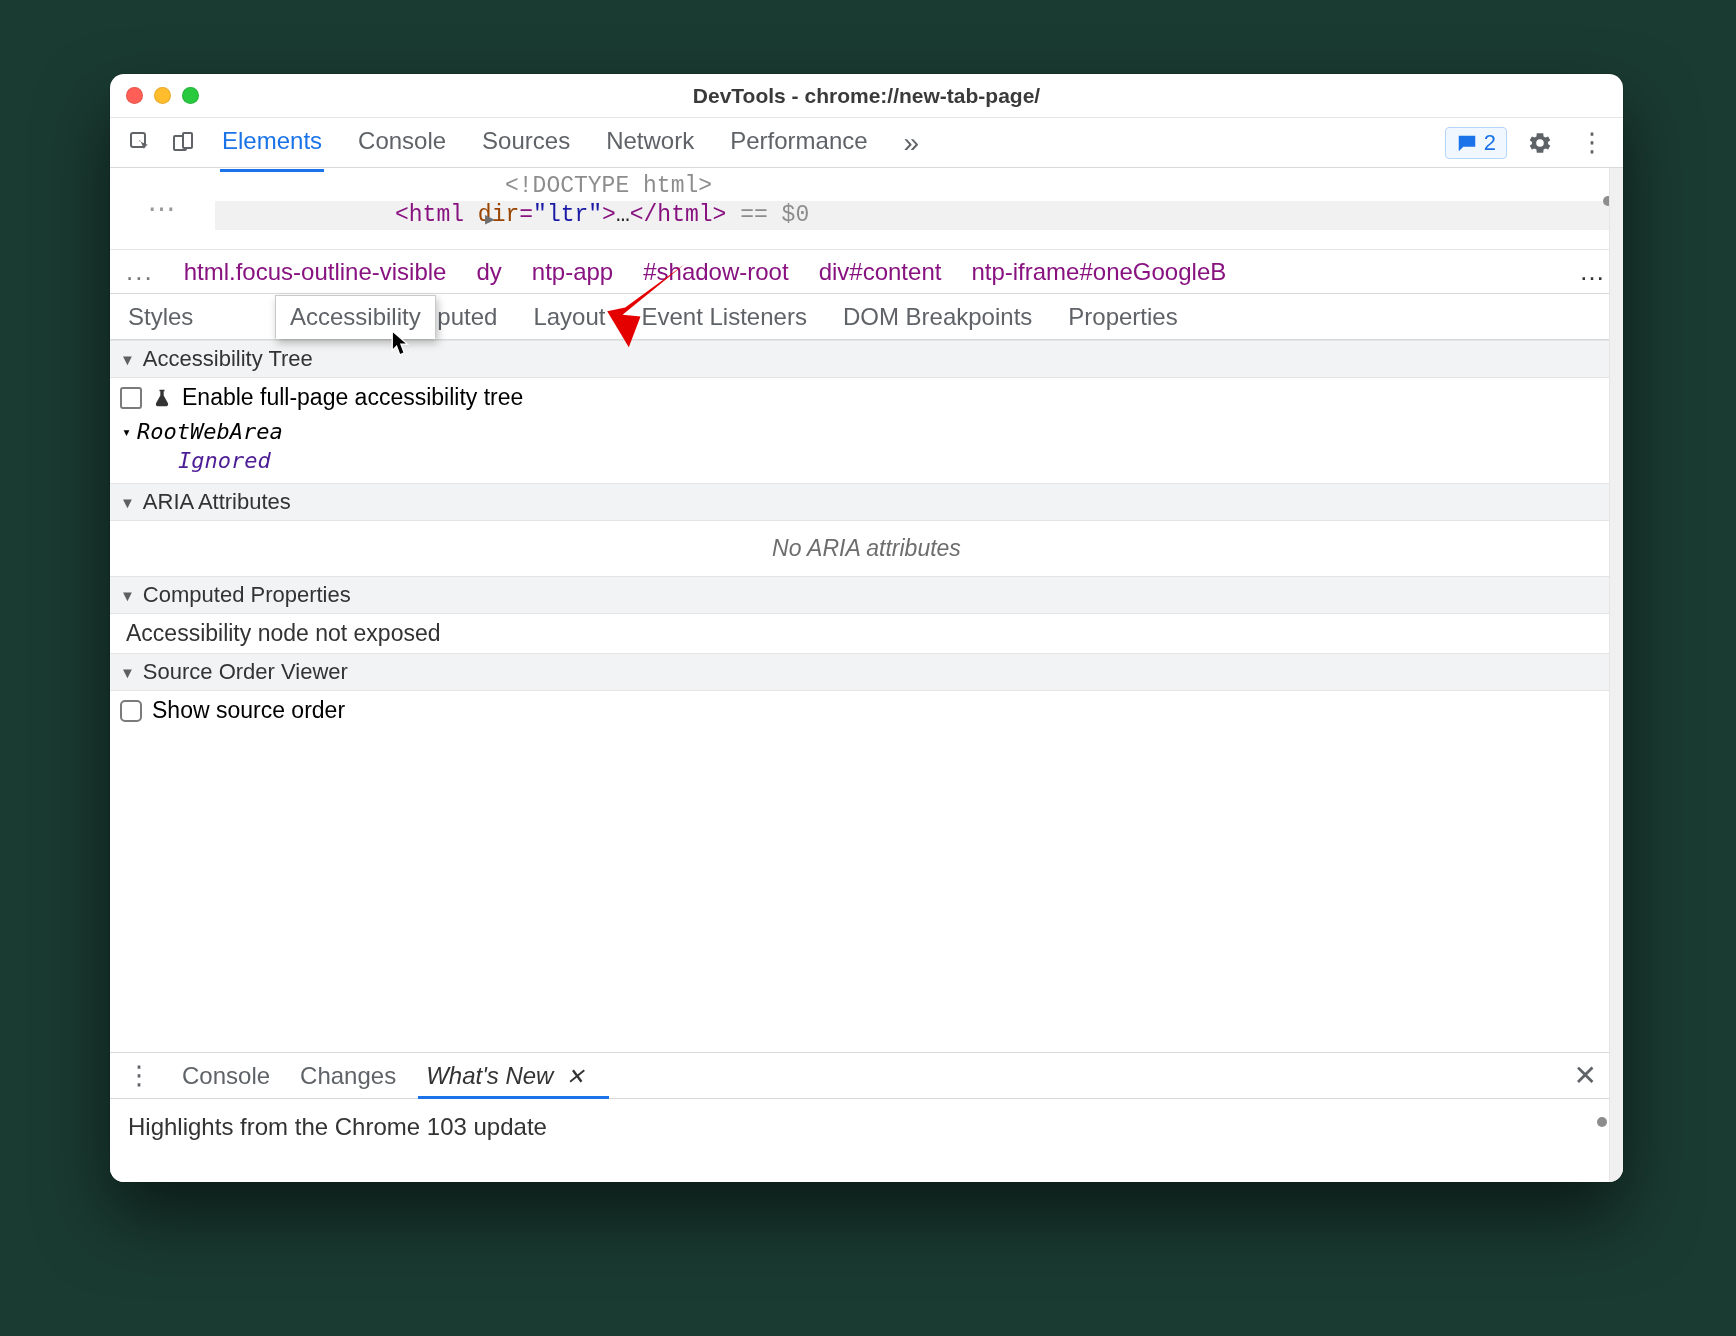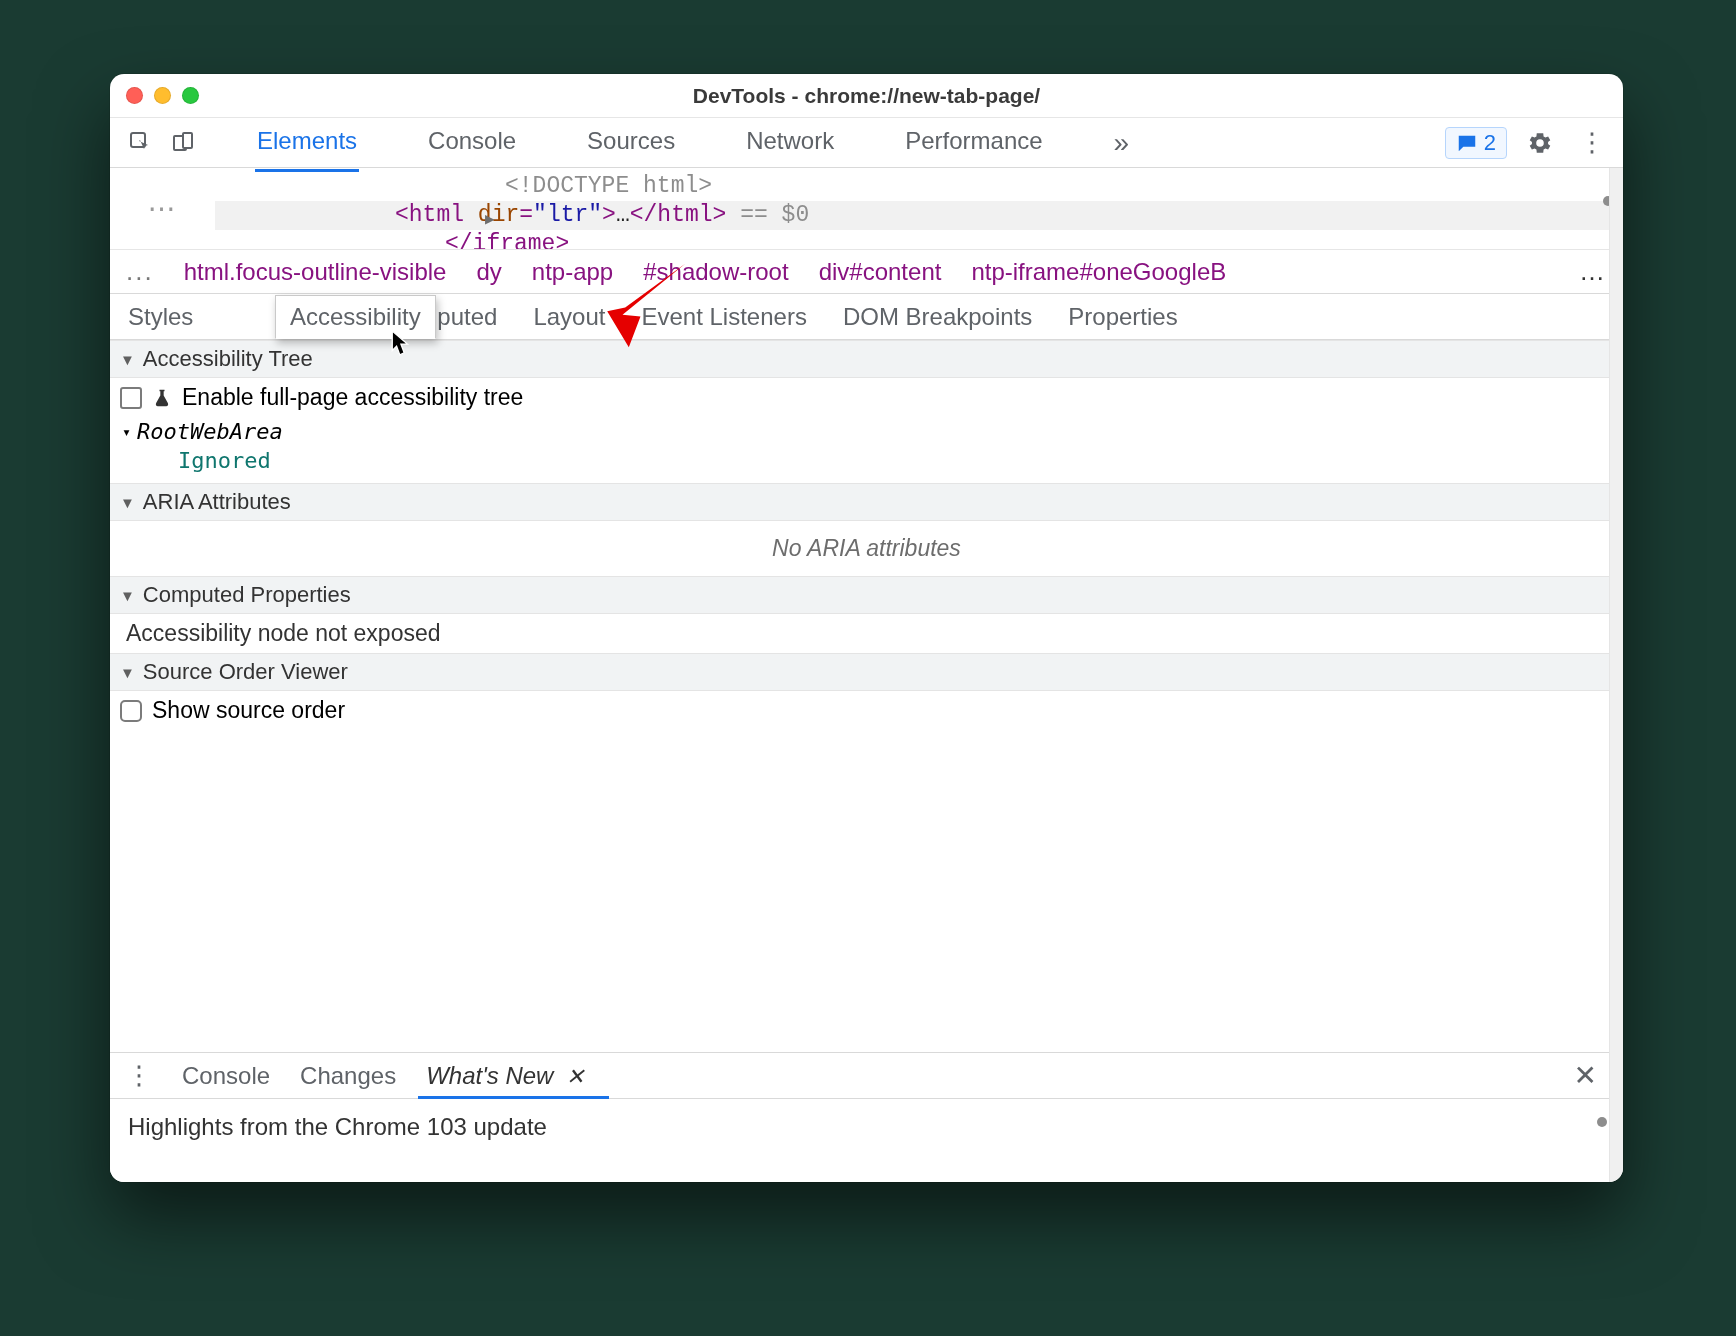--- a/index.html
+++ b/index.html
@@ -64,21 +64,21 @@
     padding: 0 12px;
   }
   .maintabs-left  { display: flex; gap: 4px; align-items: center; }
   .icon-btn {
     width: 38px; height: 38px; display:flex; align-items:center; justify-content:center;
     color: var(--chrome-grey); border-radius: 4px;
   }
   .maintabs-tabs { display:flex; margin-left: 18px; gap: 32px; }
   .maintab {
     font-size: 24px; color: var(--chrome-grey);
-    padding: 12px 2px; cursor: pointer; position: relative; margin-left: 35px;
+    padding: 12px 2px; cursor: pointer; position: relative;
   }
   .maintab.active { color: var(--blue); }
   .maintab.active::after {
     content:""; position:absolute; left:0; right:0; bottom:-1px;
     height: 3px; background: var(--blue);
   }
   .maintabs-right { margin-left:auto; display:flex; align-items:center; gap:14px; }
   .msg-badge {
     display:flex; align-items:center; gap:6px;
     border:1px solid #b6d5fc; background:#f1f7ff; color: var(--blue);
@@ -137,21 +137,21 @@
     background: var(--section-head); border-top:1px solid #e4e4e4; border-bottom:1px solid #e4e4e4;
     font-size: 22px; color:#333; padding: 5px 10px; display:flex; align-items:center; gap:8px;
   }
   .section-head .disclosure { font-size: 15px; color:#606060;}
   .section-body { padding: 6px 16px; font-size: 23px; color:#333; }
   .section-body.grey-italic { color:#6d6d6d; font-style: italic; text-align:center; padding:14px; }
   .checkbox-row { display:flex; align-items:center; gap:10px; padding:6px 16px 6px 10px; font-size:23px;}
   .checkbox-box { width:22px; height:22px; border:2px solid #7b7b7b; border-radius:3px; }
   .flask { width:20px; height:22px; }
   .tree-row1 { display:flex; align-items:center; gap:6px; padding: 2px 16px 2px 12px; font-family: ui-monospace, Menlo, Consolas, monospace; font-size:22px;}
-  .tree-ignored { color:#0f766e; font-family: ui-monospace, Menlo, Consolas, monospace; font-size:22px; padding: 2px 10px 10px 68px;}
+  .tree-ignored { color:#4c1d95; font-style:italic; font-family: ui-monospace, Menlo, Consolas, monospace; font-size:22px; padding: 2px 10px 10px 68px;}
 
   
   .drawer { position:absolute; left:0; right:14px; bottom:0; height: 130px; border-top:1px solid var(--chrome-border); background:#fff;}
   .drawer-tabs-row {
     display:flex; align-items:center; gap:22px; padding: 0 12px; height: 46px; font-size:24px;
     border-bottom:1px solid var(--chrome-border); position: relative;
   }
   .drawer-kebab { color: var(--chrome-grey); font-size: 26px; padding: 0 4px;}
   .drawer-tab { color: var(--chrome-grey); padding: 8px 4px; cursor:pointer; position:relative;}
   .drawer-tab.active { color:#333;font-style:italic;}
@@ -220,21 +220,20 @@
     <div class="src-gutter">
         <span class="dots">⋯</span>
       </div>
     <div class="src-code">
       <div class="src-line1">&lt;!DOCTYPE html&gt;</div>
       <div class="src-line2">
         <span class="caret">▶</span>
         <span class="src-tag">&lt;<span>html</span> </span><span class="src-attr-name">dir</span><span class="src-tag">=</span><span class="src-attr-val">"ltr"</span><span class="src-tag">&gt;</span><span class="src-ellipsis">…</span><span class="src-tag">&lt;<span>/html</span>&gt;</span>
         <span class="src-eq" style="color:#8d8d8d;">== $0</span>
       </div>
-      <div class="src-line3">&lt;/iframe&gt;</div>
     </div>
     <div class="scroll-dot"></div>
   </div>
 
   <div class="breadcrumb-row">
     <span class="bc-ellipsis">...</span>
     <span>html.focus-outline-visible</span>
     <span>dy</span>
     <span>ntp-app</span>
     <span>#shadow-root</span>

